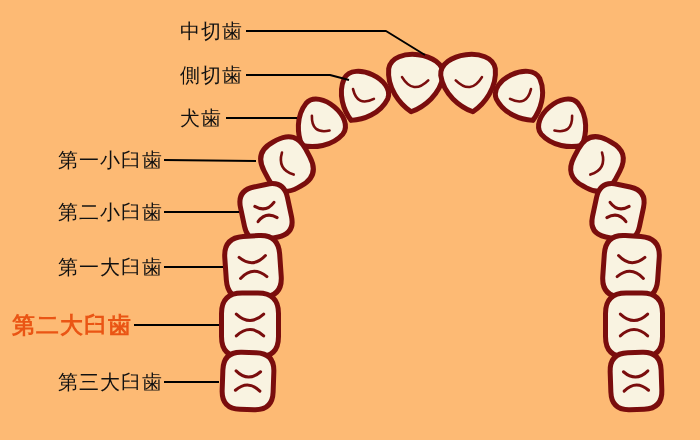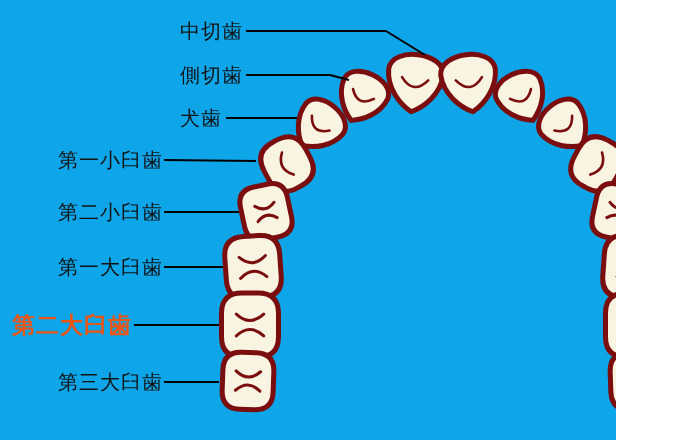--- a/index.html
+++ b/index.html
@@ -1,19 +1,19 @@
 <!DOCTYPE html>
 <html><head>
 <meta charset="utf-8">
 <style>
   html,body{margin:0;padding:0;background:#ffffff;}
   .stage{
     position:relative;
-    width:616px;height:440px;
-    background:#0ea5e9;
+    width:700px;height:440px;
+    background:#fdba74;
     overflow:hidden;
     font-family:"Liberation Sans","DejaVu Sans",sans-serif;
   }
   svg{display:block;}
   .tooth{
     fill:var(--tooth-fill,#f9f3e1);
     stroke:var(--tooth-outline,#7a0d0d);
     stroke-width:5;
     stroke-linejoin:round;
   }

